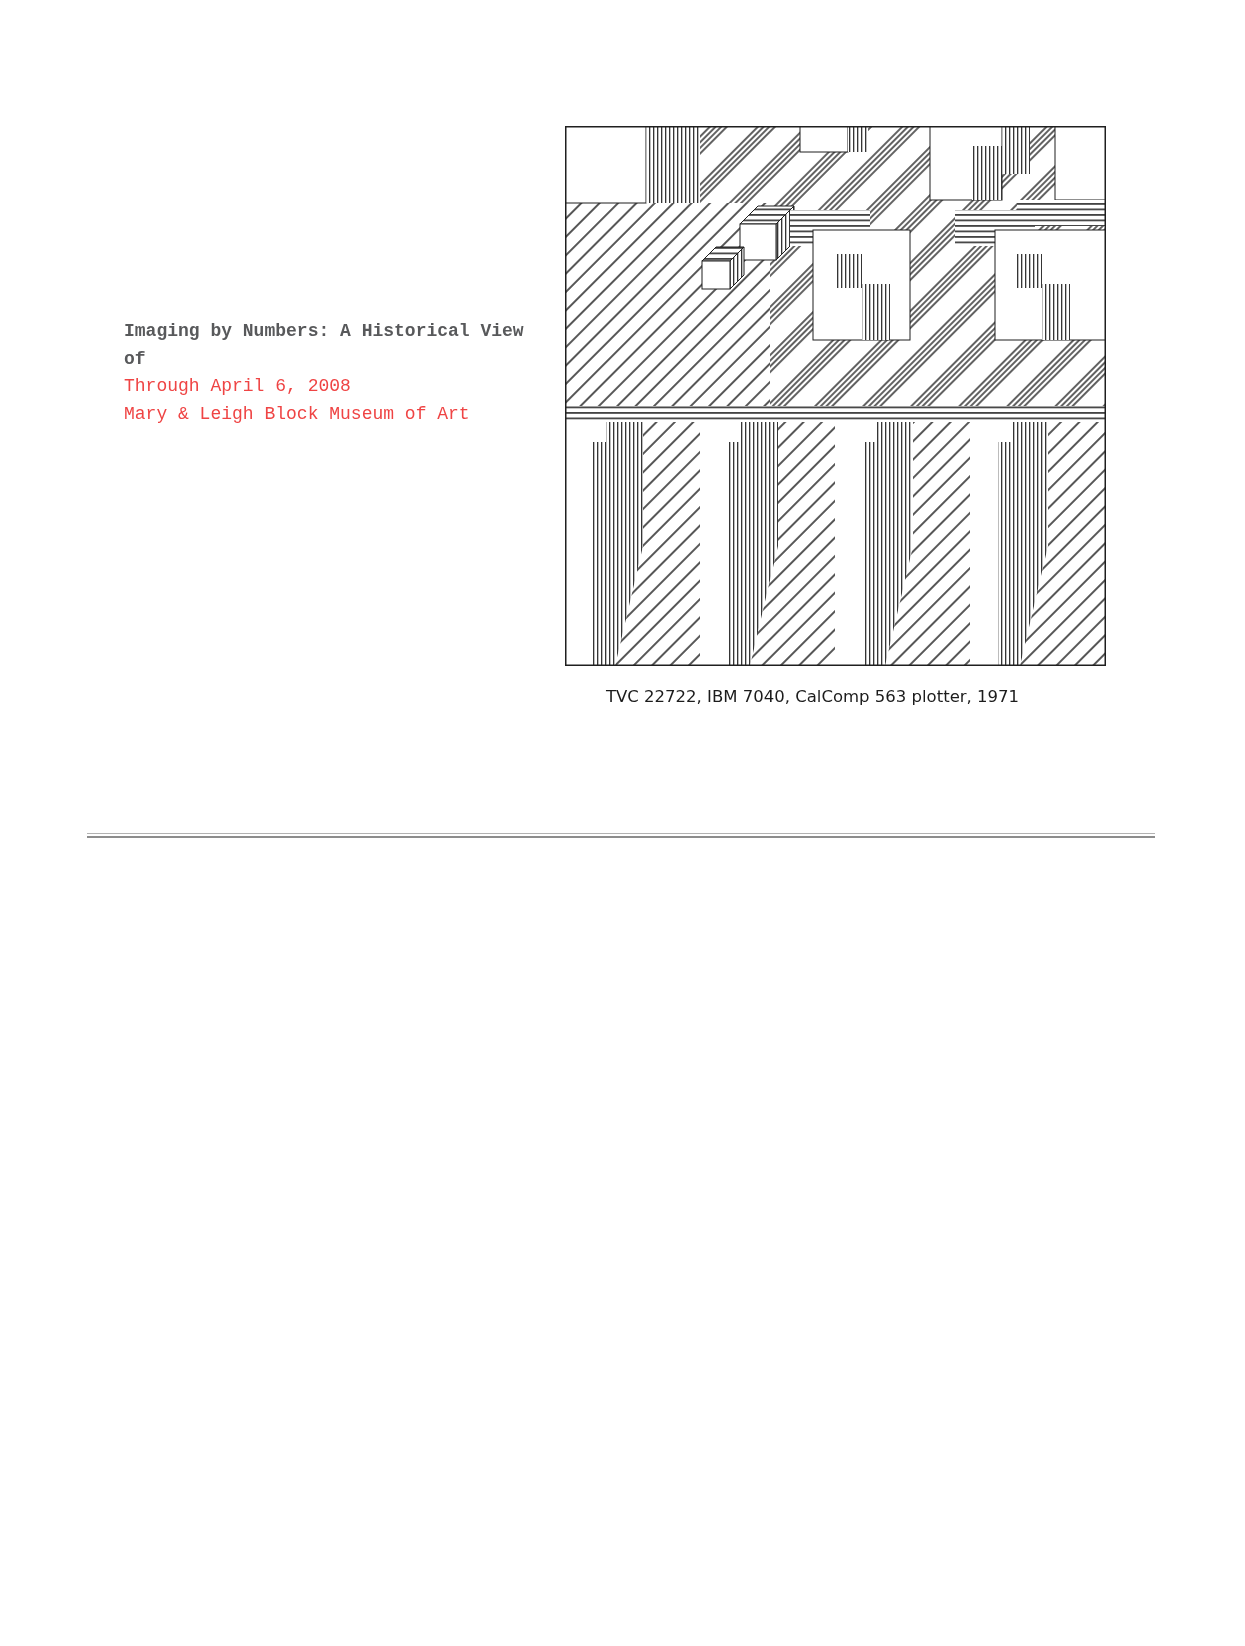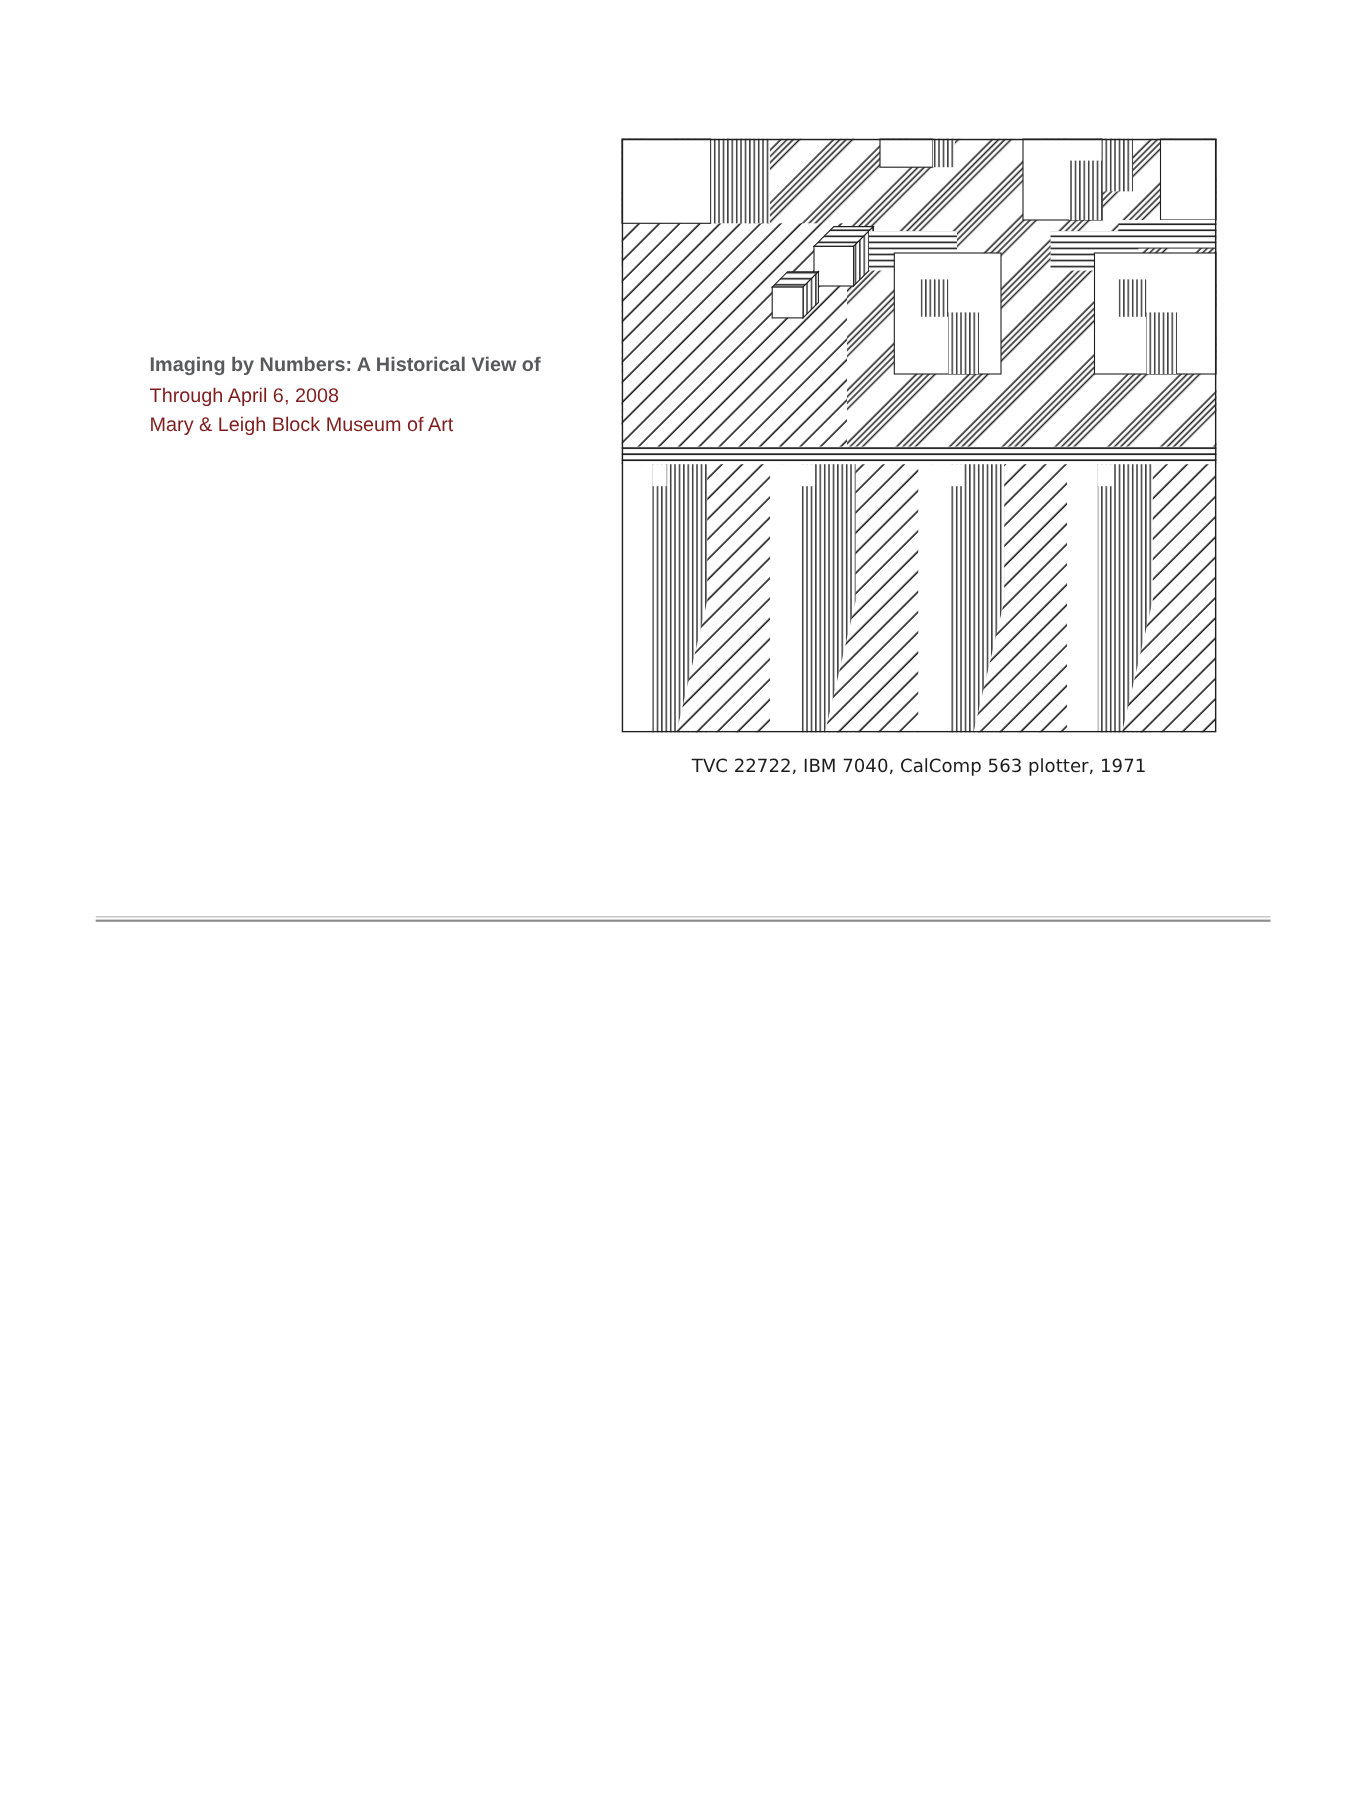--- a/index.html
+++ b/index.html
@@ -12,48 +12,47 @@
     width: 1245px;
     height: 1646px;
     background: #ffffff;
     overflow: hidden;
   }
   .event-info {
     position: absolute;
     left: 124px;
     top: 318px;
     width: 420px;
-    font-family: Liberation Sans, sans-serif;
+    font-family: Liberation Mono, monospace;
     font-size: 18px;
     line-height: 27.5px;
-    margin-left: 12px;
   }
   .event-title-line {
     font-weight: bold;
     color: #58595b;
   }
   .event-plain-line {
     font-weight: normal;
-    color: #7f1d1d;
+    color: #ef4444;
   }
   .artwork-wrap {
     position: absolute;
     left: 565px;
     top: 126px;
     width: 541px;
     height: 540px;
   }
   .artwork-wrap svg {
     display: block;
     width: 541px;
     height: 540px;
   }
   .artwork-caption {
     position: absolute;
-    left: 565px;
+    left: 542px;
     top: 686px;
     width: 541px;
     text-align: center;
     font-family: "DejaVu Sans", sans-serif;
     font-size: 16.5px;
     line-height: 22px;
     color: #1c1c1c;
     white-space: nowrap;
   }
   .section-divider {

